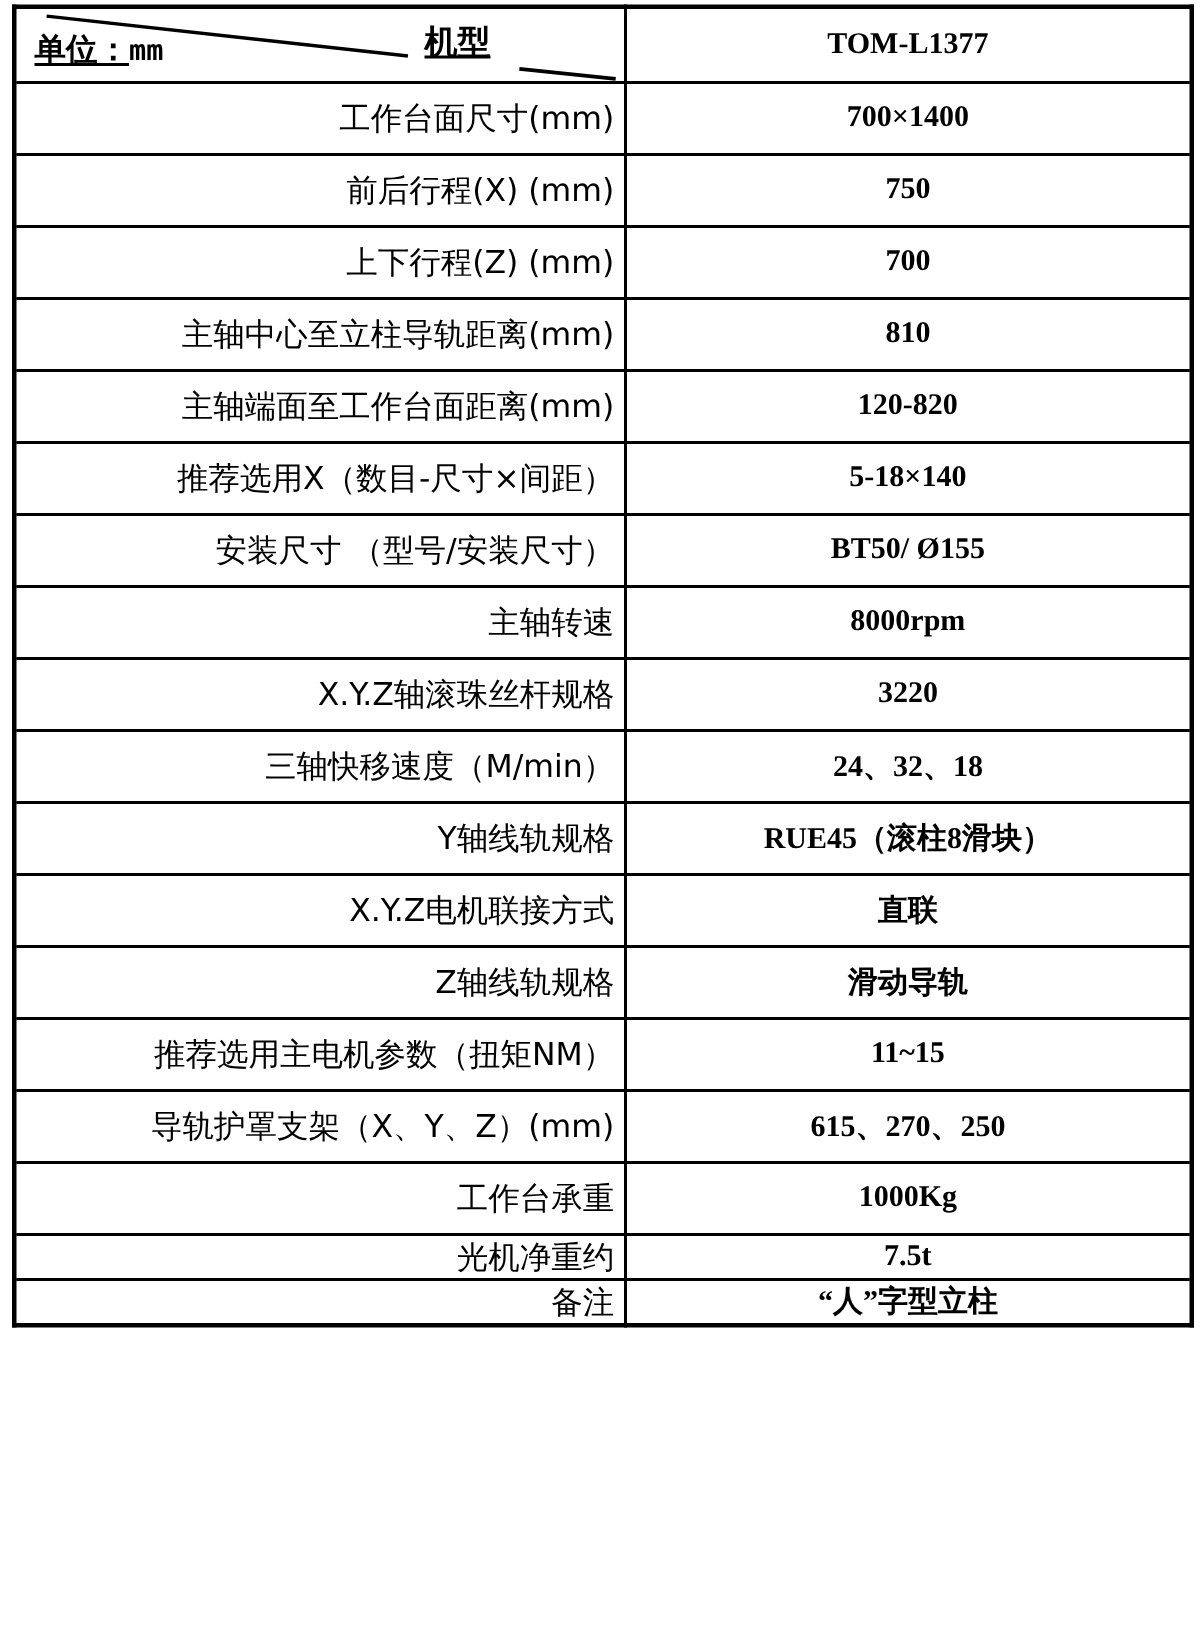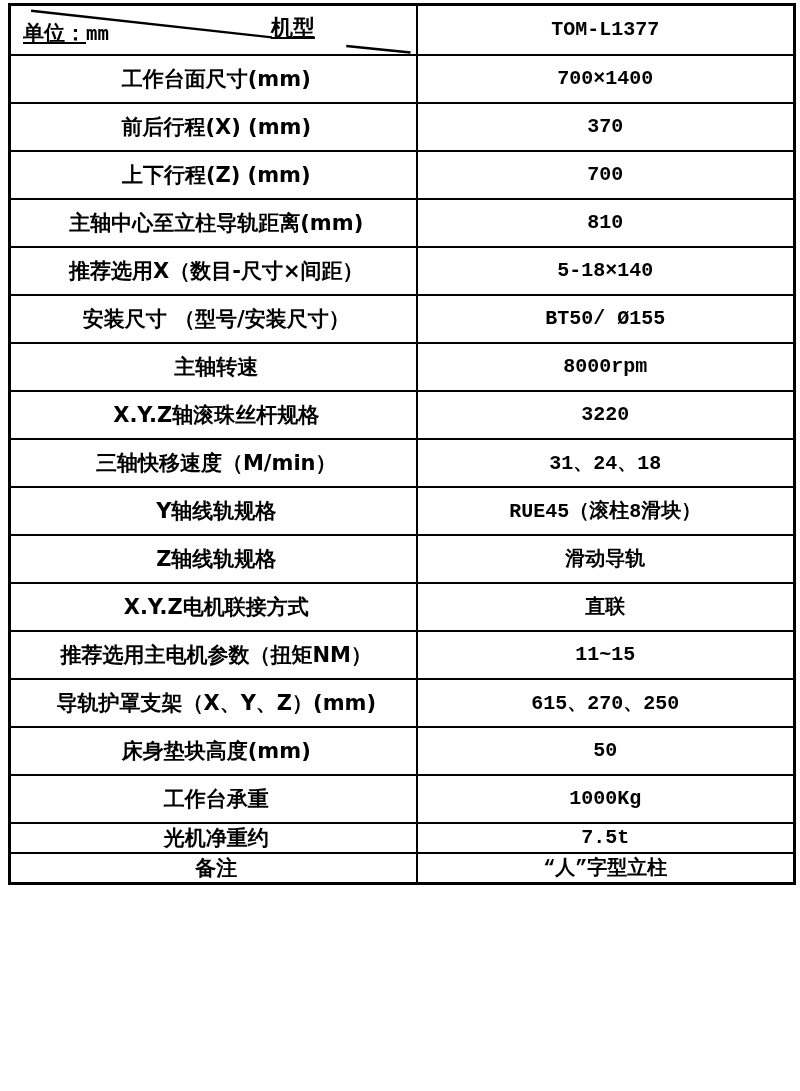--- a/index.html
+++ b/index.html
@@ -35,33 +35,33 @@
     border: 2px solid #000000;
     vertical-align: middle;
     overflow: hidden;
   }
   tr { height: 48px; }
   tr.header-row { height: 50px; }
   tr:nth-child(18), tr:nth-child(19) { height: 29px; }
   tr:nth-child(n+20) { height: 46px; }
 
   td.label-cell {
-    text-align: center;
+    text-align: right;
     padding: 0 6px 0 12px;
     font-size: 21px;
-    font-weight: bold;
+    font-weight: normal;
     letter-spacing: 0px;
     white-space: nowrap;
   }
   td.value-cell {
     text-align: center;
     padding: 0 4px;
     font-size: 20px;
     font-weight: bold;
-    font-family: Liberation Mono, monospace;
+    font-family: Liberation Serif, serif;
     white-space: nowrap;
   }
   
   td.header-cell {
     position: relative;
     padding: 0;
   }
   .hdr-unit {
     position: absolute;
     left: 12px;
@@ -70,21 +70,21 @@
     font-weight: bold;
     white-space: nowrap;
   }
   .hdr-unit .u-underline { text-decoration: underline; }
   .hdr-unit .u-mm {
     font-family: "DejaVu Sans Mono", monospace;
     font-size: 19px;
   }
   .hdr-model {
     position: absolute;
-    left: 260px;
+    left: 272px;
     top: 7px;
     font-size: 22px;
     font-weight: bold;
     text-decoration: underline;
     white-space: nowrap;
   }
   .hdr-diagonal {
     position: absolute;
     left: 0; top: 0;
     width: 100%; height: 100%;
@@ -114,73 +114,73 @@
           <span class="hdr-model">机型</span>
         </td>
         <td class="value-cell hdr-value">TOM-L1377</td>
       </tr>
     <tr>
     <td class="label-cell">工作台面尺寸(mm)</td>
     <td class="value-cell">700×1400</td>
   </tr>
         <tr>
     <td class="label-cell">前后行程(X) (mm)</td>
-    <td class="value-cell">370</td>
+    <td class="value-cell">750</td>
   </tr>
         <tr>
     <td class="label-cell">上下行程(Z) (mm)</td>
     <td class="value-cell">700</td>
   </tr>
         <tr>
     <td class="label-cell">主轴中心至立柱导轨距离(mm)</td>
     <td class="value-cell">810</td>
+  </tr>
+        <tr>
+    <td class="label-cell">主轴端面至工作台面距离(mm)</td>
+    <td class="value-cell">120-820</td>
   </tr>
         <tr>
     <td class="label-cell">推荐选用X（数目-尺寸×间距）</td>
     <td class="value-cell">5-18×140</td>
   </tr>
         <tr>
     <td class="label-cell">安装尺寸 （型号/安装尺寸）</td>
     <td class="value-cell">BT50/ Ø155</td>
   </tr>
         <tr>
     <td class="label-cell">主轴转速</td>
     <td class="value-cell">8000rpm</td>
   </tr>
         <tr>
     <td class="label-cell">X.Y.Z轴滚珠丝杆规格</td>
     <td class="value-cell">3220</td>
   </tr>
         <tr>
     <td class="label-cell">三轴快移速度（M/min）</td>
-    <td class="value-cell">31、24、18</td>
+    <td class="value-cell">24、32、18</td>
   </tr>
         <tr>
     <td class="label-cell">Y轴线轨规格</td>
     <td class="value-cell">RUE45（滚柱8滑块）</td>
   </tr>
         <tr>
+    <td class="label-cell">X.Y.Z电机联接方式</td>
+    <td class="value-cell">直联</td>
+  </tr>
+        <tr>
     <td class="label-cell">Z轴线轨规格</td>
     <td class="value-cell">滑动导轨</td>
-  </tr>
-        <tr>
-    <td class="label-cell">X.Y.Z电机联接方式</td>
-    <td class="value-cell">直联</td>
   </tr>
         <tr>
     <td class="label-cell">推荐选用主电机参数（扭矩NM）</td>
     <td class="value-cell">11~15</td>
   </tr>
         <tr>
     <td class="label-cell">导轨护罩支架（X、Y、Z）(mm)</td>
     <td class="value-cell">615、270、250</td>
-  </tr>
-        <tr>
-    <td class="label-cell">床身垫块高度(mm)</td>
-    <td class="value-cell">50</td>
   </tr>
         <tr>
     <td class="label-cell">工作台承重</td>
     <td class="value-cell">1000Kg</td>
   </tr>
         <tr>
     <td class="label-cell">光机净重约</td>
     <td class="value-cell">7.5t</td>
   </tr>
         <tr>

